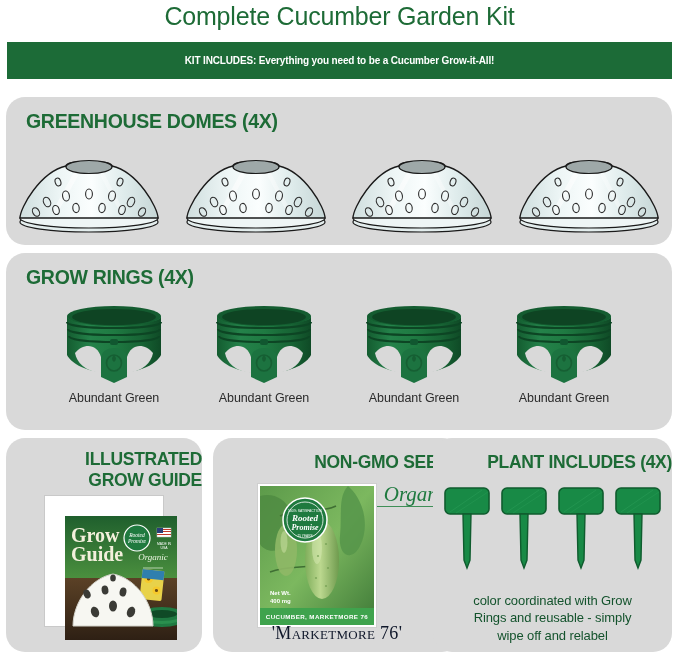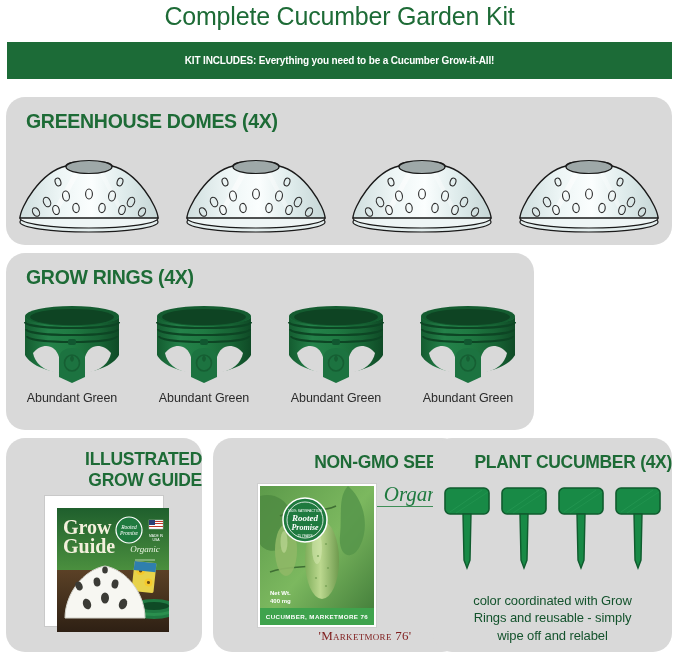--- a/index.html
+++ b/index.html
@@ -24,65 +24,65 @@
   }
 
   
   .panel{
     position:absolute;background:#d9d9d9;border-radius:19px;
   }
   .panel-title{
     color:#1d6b36;font-weight:bold;letter-spacing:-0.3px;
   }
   #panel-domes{left:6px;top:97px;width:666px;height:148px;}
-  #panel-rings{left:6px;top:253px;width:528px;height:177px;}
+  #panel-rings{left:6px;top:253px;width:666px;height:177px;}
   #panel-guide{left:6px;top:438px;width:196px;height:214px;}
   #panel-seeds{left:213px;top:438px;width:248px;height:214px;}
   #panel-markers{left:433px;top:438px;width:239px;height:214px;}
 
   .sect-title{
     position:absolute;left:20px;top:13px;font-size:19.5px;
   }
 
   
   .dome-row{position:absolute;left:0;top:48px;width:100%;height:95px;
     display:flex;justify-content:space-around;align-items:center;}
   .dome{width:150px;height:82px;}
 
   
   .ring-row{position:absolute;left:0;top:42px;width:100%;height:130px;
-    display:flex;justify-content:flex-start;align-items:flex-start;}
+    display:flex;justify-content:center;align-items:flex-start;}
   .ring-cell{width:150px;text-align:center;}
   .ring-cell svg{display:block;margin:0 auto;}
   .ring-label{
     margin-top:1px;font-size:12.5px;color:#2b2b2b;letter-spacing:-0.1px;
   }
 
   
   .small-title{
     position:absolute;left:0;top:14px;width:100%;text-align:right;
     font-size:17.5px;line-height:21px;
   }
   .small-title.two-line{top:11px;}
 
   
   .booklet{
     position:absolute;left:38px;top:57px;width:120px;height:132px;
-    background:#ffffff;border:1px solid #c9c9c9;box-sizing:border-box;padding:12px;
+    background:#ffffff;border:1px solid #c9c9c9;box-sizing:border-box;padding:20px;
   }
 
   
   .packet{
     position:absolute;left:44px;top:45px;width:120px;height:145px;
     background:#ffffff;border:1px solid #cfcfcf;box-sizing:border-box;padding:2px;
   }
   .packet-caption{
     position:absolute;left:0;bottom:8px;width:100%;text-align:center;
-    font-size:13px;color:#7f1d1d;font-family:"Liberation Serif", serif;
-    font-variant:small-caps;letter-spacing:0.3px;padding-left:28px;
+    font-size:18px;color:#0f172a;font-family:"Liberation Serif", serif;
+    font-variant:small-caps;letter-spacing:0.3px;
   }
   .organic-script{
     position:absolute;right:8px;top:44px;
     font-family:"Liberation Serif", serif;font-style:italic;
     font-size:21px;color:#1f7a3f;
   }
   .organic-rule{
     position:absolute;right:8px;top:68px;width:118px;height:1px;background:#3f8f57;
   }
 
@@ -419,21 +419,21 @@
         <text x="10" y="117" font-family="Liberation Sans, sans-serif" font-size="6" font-weight="bold" fill="#ffffff">400 mg</text>
         <rect x="0" y="122" width="114" height="17" fill="#3fa34d"></rect>
         <text x="57" y="133" text-anchor="middle" font-family="Liberation Sans, sans-serif" font-size="6.2" font-weight="bold" fill="#ffffff" letter-spacing="0.4">CUCUMBER, MARKETMORE 76</text>
       </svg>
     </div>
 
     <div class="packet-caption">'Marketmore 76'</div>
   </div>
 
   <div class="panel" id="panel-markers">
-    <div class="small-title panel-title">PLANT CUCUMBER (4X)</div>
+    <div class="small-title panel-title">PLANT INCLUDES (4X)</div>
 
     <div class="marker-row">
       <svg width="50" height="92" viewBox="0 0 50 92">
         <rect x="3" y="2" width="44" height="26" rx="5" fill="#188a46" stroke="#0f5c2e" stroke-width="1.6"></rect>
         <path d="M8 26 L40 4" stroke="#2fa15c" stroke-width="1" opacity="0.45"></path>
         <path d="M14 27 L46 6" stroke="#2fa15c" stroke-width="1" opacity="0.35"></path>
         <path d="M21 28 L29 28 L28 74 L25 82 L22 74 Z" fill="#188a46" stroke="#0f5c2e" stroke-width="1.4"></path>
       </svg>
       <svg width="50" height="92" viewBox="0 0 50 92">
         <rect x="3" y="2" width="44" height="26" rx="5" fill="#188a46" stroke="#0f5c2e" stroke-width="1.6"></rect>

